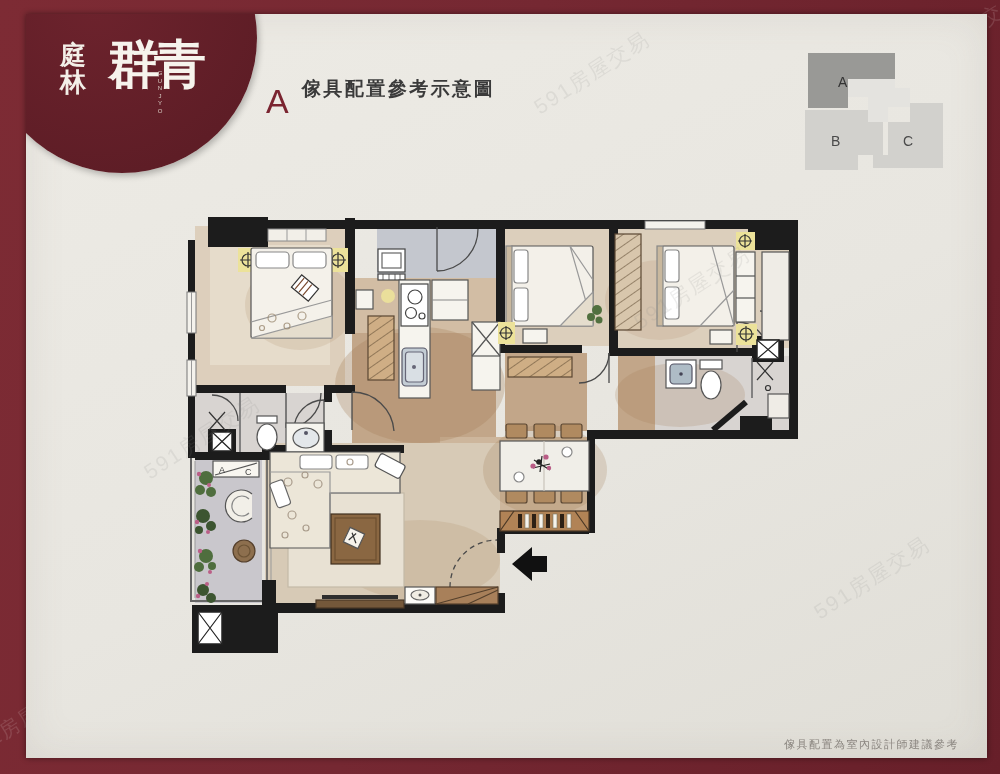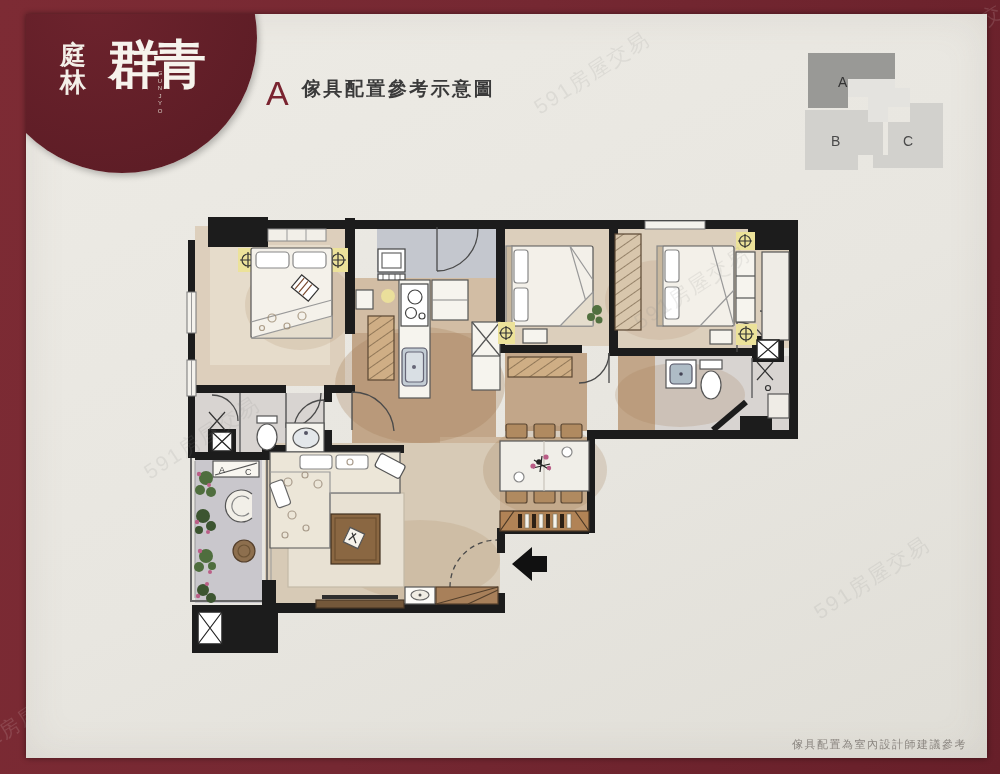--- a/index.html
+++ b/index.html
@@ -26,23 +26,23 @@
   .logo-main{
     position:absolute;left:82px;top:18px;color:#f6f3ec;font-size:52px;line-height:64px;
     font-weight:600;letter-spacing:-6px;
   }
   .logo-roman{
     position:absolute;left:131px;top:56px;color:#d8cfc6;font-size:6px;letter-spacing:1.5px;
     writing-mode:vertical-rl;text-orientation:upright;
   }
   .title-block{position:absolute;left:240px;top:62px;display:flex;align-items:flex-end;}
   .title-unit{color:#7a2430;font-size:34px;font-weight:400;line-height:34px;}
-  .title-text{color:#3a3a3a;font-size:19px;font-weight:700;letter-spacing:2.5px;margin-left:13px;margin-bottom:8px;}
+  .title-text{color:#3a3a3a;font-size:19px;font-weight:700;letter-spacing:2.5px;margin-left:13px;margin-bottom:16px;}
   .footer-note{
-    position:absolute;right:20px;bottom:6px;color:#8b8680;font-size:11px;letter-spacing:1.5px;
+    position:absolute;right:28px;bottom:6px;color:#8b8680;font-size:11px;letter-spacing:1.5px;
   }
   svg{position:absolute;left:0;top:0;}
   svg text{font-family:"Liberation Sans",sans-serif;}
   .wm{fill:#8a8a88;opacity:.14;font-size:21px;letter-spacing:2px;}
   .wm-frame{position:absolute;color:#d8c0c0;opacity:.18;font-size:20px;letter-spacing:2px;transform:rotate(-33deg);}
 </style>
 </head>
 <body>
 
 <div class="wm-frame" style="right:-30px;top:18px;">591房屋交易</div>

